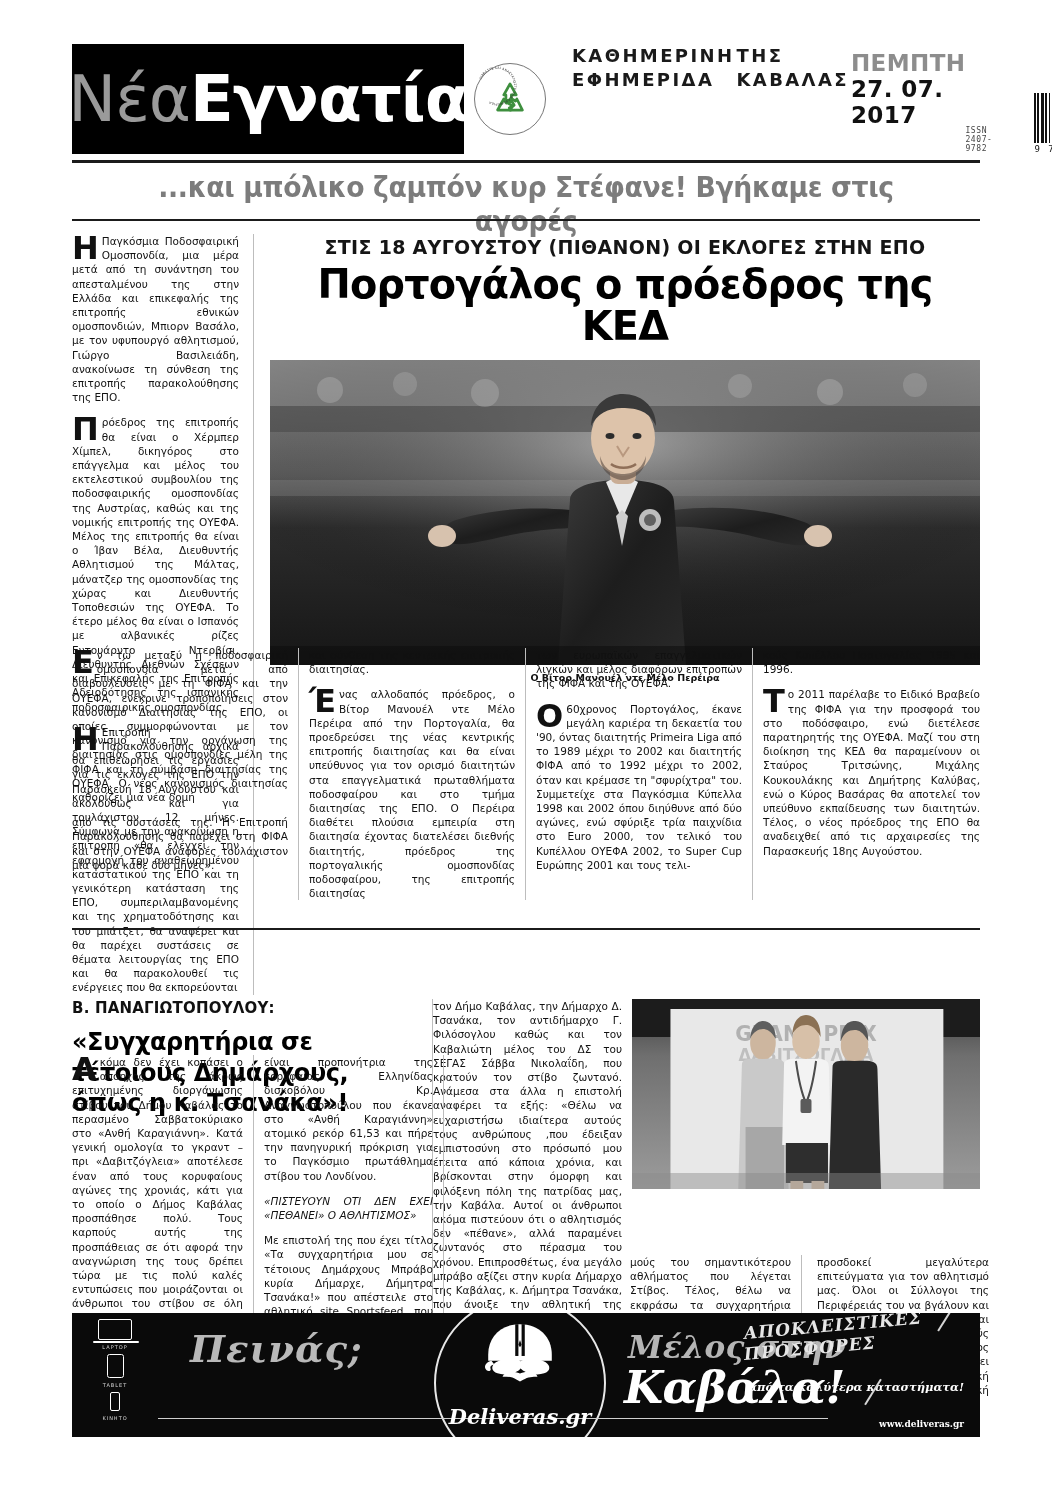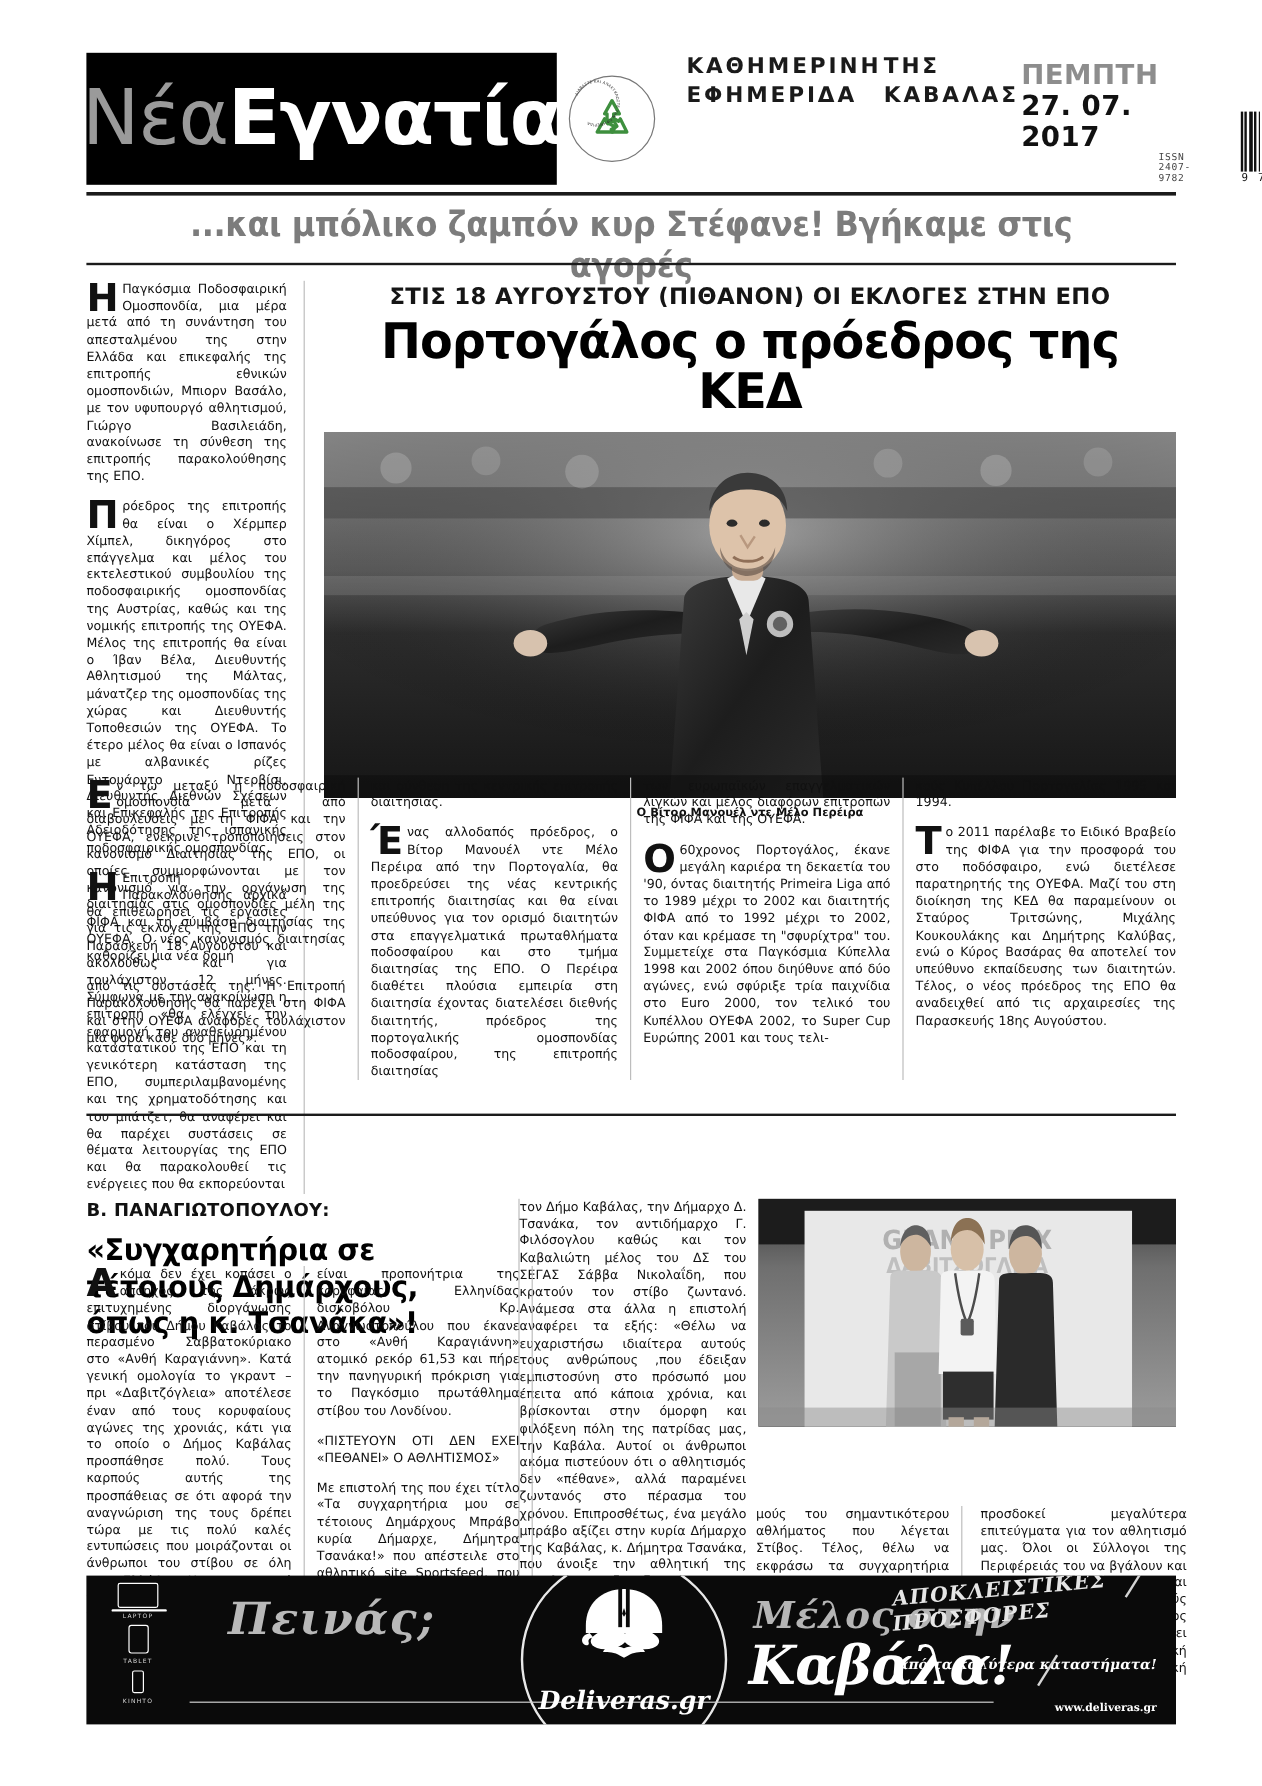--- a/index.html
+++ b/index.html
@@ -274,20 +274,21 @@
     padding: 0 10px;
     border-right: 1px solid #bdbdbd;
   }
   .s2-bottom .col:first-child { padding-left: 0; }
   .s2-bottom .col.wide { width: 190px; }
   .s2-bottom .col:last-child { border-right: none; padding-right: 0; }
 
   .subhead {
     font-size: 10.5px; line-height: 14.2px; margin: 0 0 0 0;
     font-weight: 400;
+    font-style: italic;
   }
 
   
   .ad {
     position: absolute;
     left: 72px; top: 1313px; width: 908px; height: 124px;
     background: #0a0a0a;
     overflow: hidden;
   }
   .ad-devices {
@@ -582,21 +583,21 @@
     </div>
     <div class="col">
       <p class="body">και σύνθεση της κεντρικής επιτροπής διαιτησίας.</p>
       <p class="body dropcap">Ένας αλλοδαπός πρόεδρος, ο Βίτορ Μανουέλ ντε Μέλο Περέιρα από την Πορτογαλία, θα προεδρεύσει της νέας κεντρικής επιτροπής διαιτησίας και θα είναι υπεύθυνος για τον ορισμό διαιτητών στα επαγγελματικά πρωταθλήματα ποδοσφαίρου και στο τμήμα διαιτησίας της ΕΠΟ. Ο Περέιρα διαθέτει πλούσια εμπειρία στη διαιτησία έχοντας διατελέσει διεθνής διαιτητής, πρόεδρος της πορτογαλικής ομοσπονδίας ποδοσφαίρου, της επιτροπής διαιτησίας</p>
     </div>
     <div class="col">
       <p class="body">των ευρωπαϊκών επαγγελματικών λιγκών και μέλος διαφόρων επιτροπών της ΦΙΦΑ και της ΟΥΕΦΑ.</p>
       <p class="body dropcap">Ο 60χρονος Πορτογάλος, έκανε μεγάλη καριέρα τη δεκαετία του '90, όντας διαιτητής Primeira Liga από το 1989 μέχρι το 2002 και διαιτητής ΦΙΦΑ από το 1992 μέχρι το 2002, όταν και κρέμασε τη "σφυρίχτρα" του. Συμμετείχε στα Παγκόσμια Κύπελλα 1998 και 2002 όπου διηύθυνε από δύο αγώνες, ενώ σφύριξε τρία παιχνίδια στο Euro 2000, τον τελικό του Κυπέλλου ΟΥΕΦΑ 2002, το Super Cup Ευρώπης 2001 και τους τελι-</p>
     </div>
     <div class="col">
-      <p class="body">κούς Κυπέλλου Πορτογαλίας 1995 και 1994.</p>
+      <p class="body">κούς Κυπέλλου Πορτογαλίας 1995 και 1996.</p>
       <p class="body dropcap">Το 2011 παρέλαβε το Ειδικό Βραβείο της ΦΙΦΑ για την προσφορά του στο ποδόσφαιρο, ενώ διετέλεσε παρατηρητής της ΟΥΕΦΑ. Μαζί του στη διοίκηση της ΚΕΔ θα παραμείνουν οι Σταύρος Τριτσώνης, Μιχάλης Κουκουλάκης και Δημήτρης Καλύβας, ενώ ο Κύρος Βασάρας θα αποτελεί τον υπεύθυνο εκπαίδευσης των διαιτητών. Τέλος, ο νέος πρόεδρος της ΕΠΟ θα αναδειχθεί από τις αρχαιρεσίες της Παρασκευής 18ης Αυγούστου.</p>
     </div>
   </div>
 
   <div class="sect-rule" style="top:928px"></div>
 
   <div class="story2">
     <div class="s2-top">
       <div class="s2-head">
         <div class="s2-over">Β. ΠΑΝΑΓΙΩΤΟΠΟΥΛΟΥ:</div>

